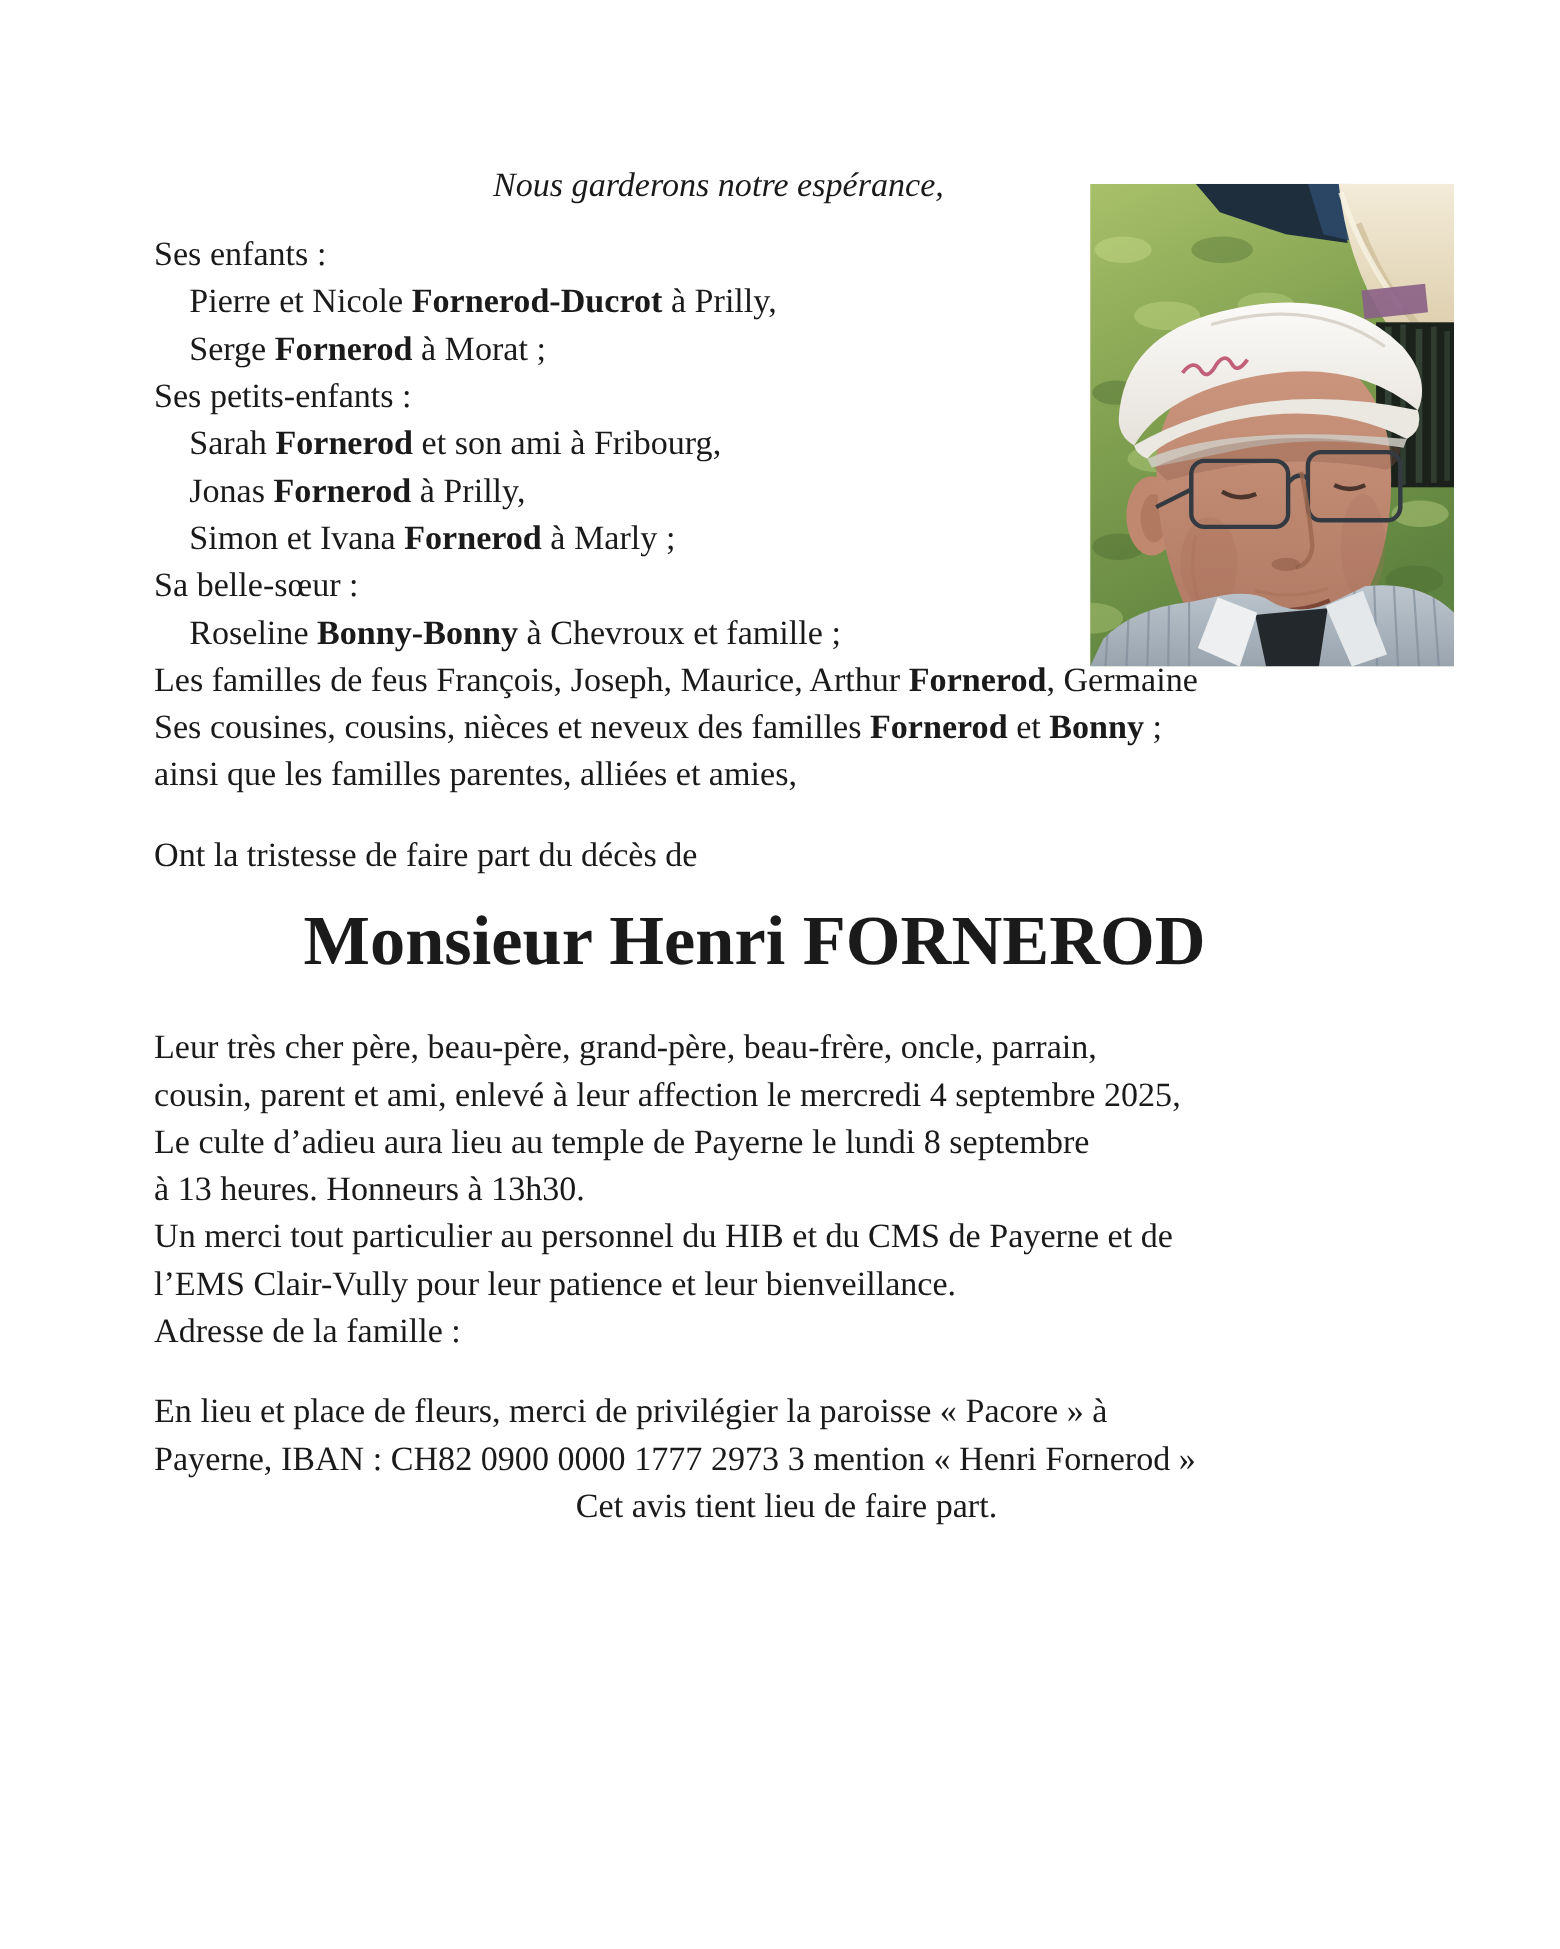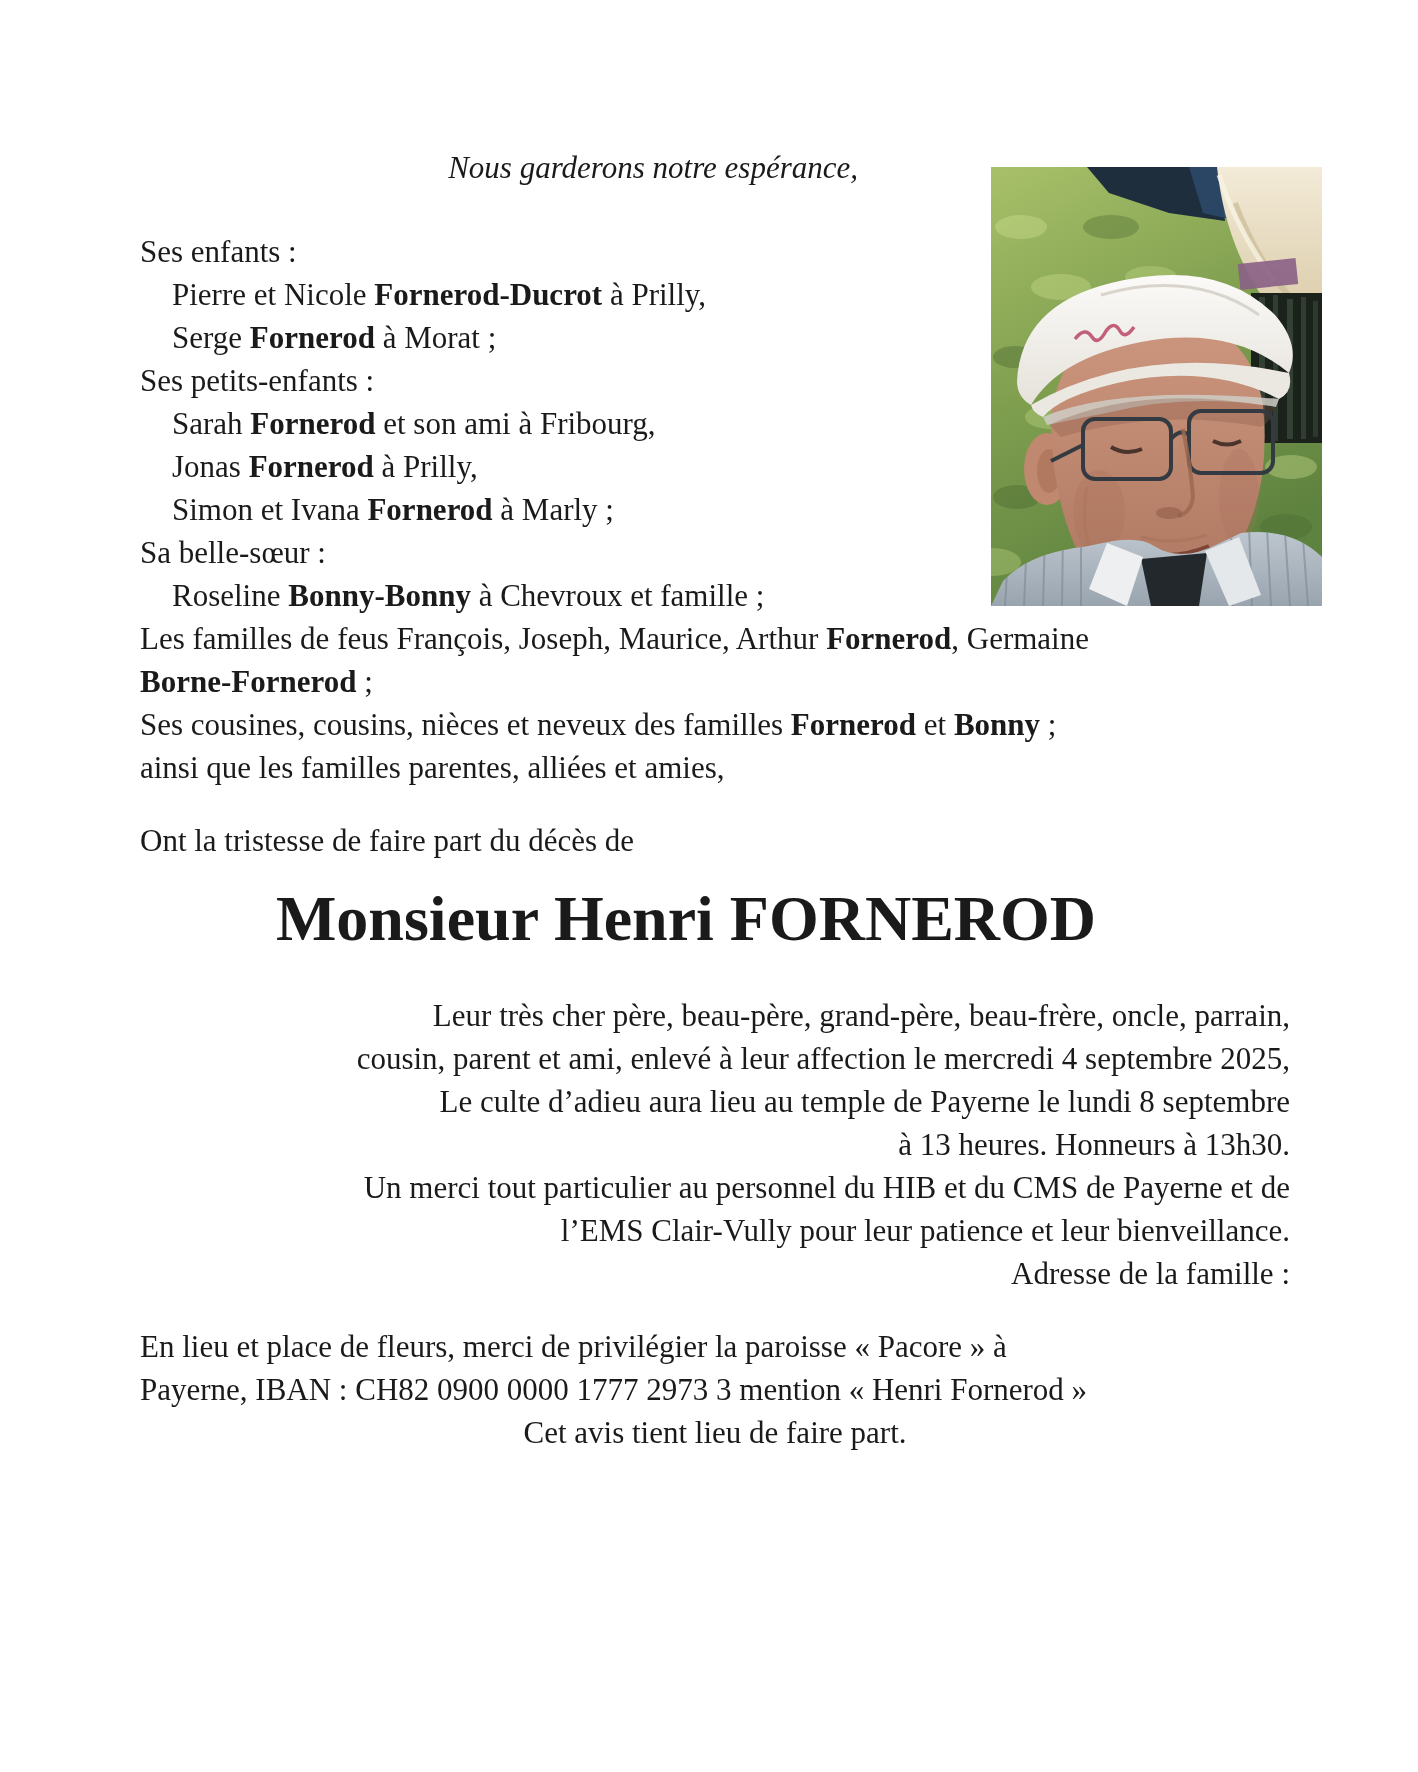--- a/index.html
+++ b/index.html
@@ -29,39 +29,39 @@
     font-size: 31px;
     line-height: 43px;
   }
   .epigraph {
     margin-top: 146px;
     width: 718px;
     text-align: right;
     font-style: italic;
   }
   .epigraph .line { min-height: 43px; }
-  .family { margin-top: 41px; }
+  .family { margin-top: 20px; }
   .line { min-height: 43px; white-space: nowrap; }
   .indent { padding-left: 32px; }
   .b { font-weight: bold; }
   sup {
     font-size: 0.62em;
     vertical-align: super;
     line-height: 0;
   }
   .intro { margin-top: 30px; }
   .title-line {
     margin-top: 26px;
     width: 1092px;
     text-align: center;
     font-size: 64px;
     font-weight: bold;
     line-height: 62px;
   }
-  .details { margin-top: 44px; text-align: right; }
+  .details { margin-top: 44px; }
   .closing { margin-top: 30px; }
   .photo-frame {
     position: absolute;
     left: 991px;
     top: 167px;
     width: 331px;
     height: 439px;
     overflow: hidden;
   }
   .photo-frame svg { display: block; }
@@ -81,21 +81,20 @@
       <div class="line"><span>Ses enfants :</span></div>
       <div class="line indent"><span>Pierre et Nicole </span><span class="b">Fornerod-Ducrot</span><span> à Prilly,</span></div>
       <div class="line indent"><span>Serge </span><span class="b">Fornerod</span><span> à Morat ;</span></div>
       <div class="line"><span>Ses petits-enfants :</span></div>
       <div class="line indent"><span>Sarah </span><span class="b">Fornerod</span><span> et son ami à Fribourg,</span></div>
       <div class="line indent"><span>Jonas </span><span class="b">Fornerod</span><span> à Prilly,</span></div>
       <div class="line indent"><span>Simon et Ivana </span><span class="b">Fornerod</span><span> à Marly ;</span></div>
       <div class="line"><span>Sa belle-sœur :</span></div>
       <div class="line indent"><span>Roseline </span><span class="b">Bonny-Bonny</span><span> à Chevroux et famille ;</span></div>
       <div class="line"><span>Les familles de feus François, Joseph, Maurice, Arthur </span><span class="b">Fornerod</span><span>, Germaine</span></div>
-      <div class="line"><span class="b">Borne-Fornerod</span><span> ;</span></div>
       <div class="line"><span>Ses cousines, cousins, nièces et neveux des familles </span><span class="b">Fornerod</span><span> et </span><span class="b">Bonny</span><span> ;</span></div>
       <div class="line"><span>ainsi que les familles parentes, alliées et amies,</span></div>
     </div>
 
     <div class="line intro">Ont la tristesse de faire part du décès de</div>
 
     <div class="title-line">Monsieur Henri FORNEROD</div>
 
     <div class="details">
       <div class="line"><span>Leur très cher père, beau-père, grand-père, beau-frère, oncle, parrain,</span></div>

